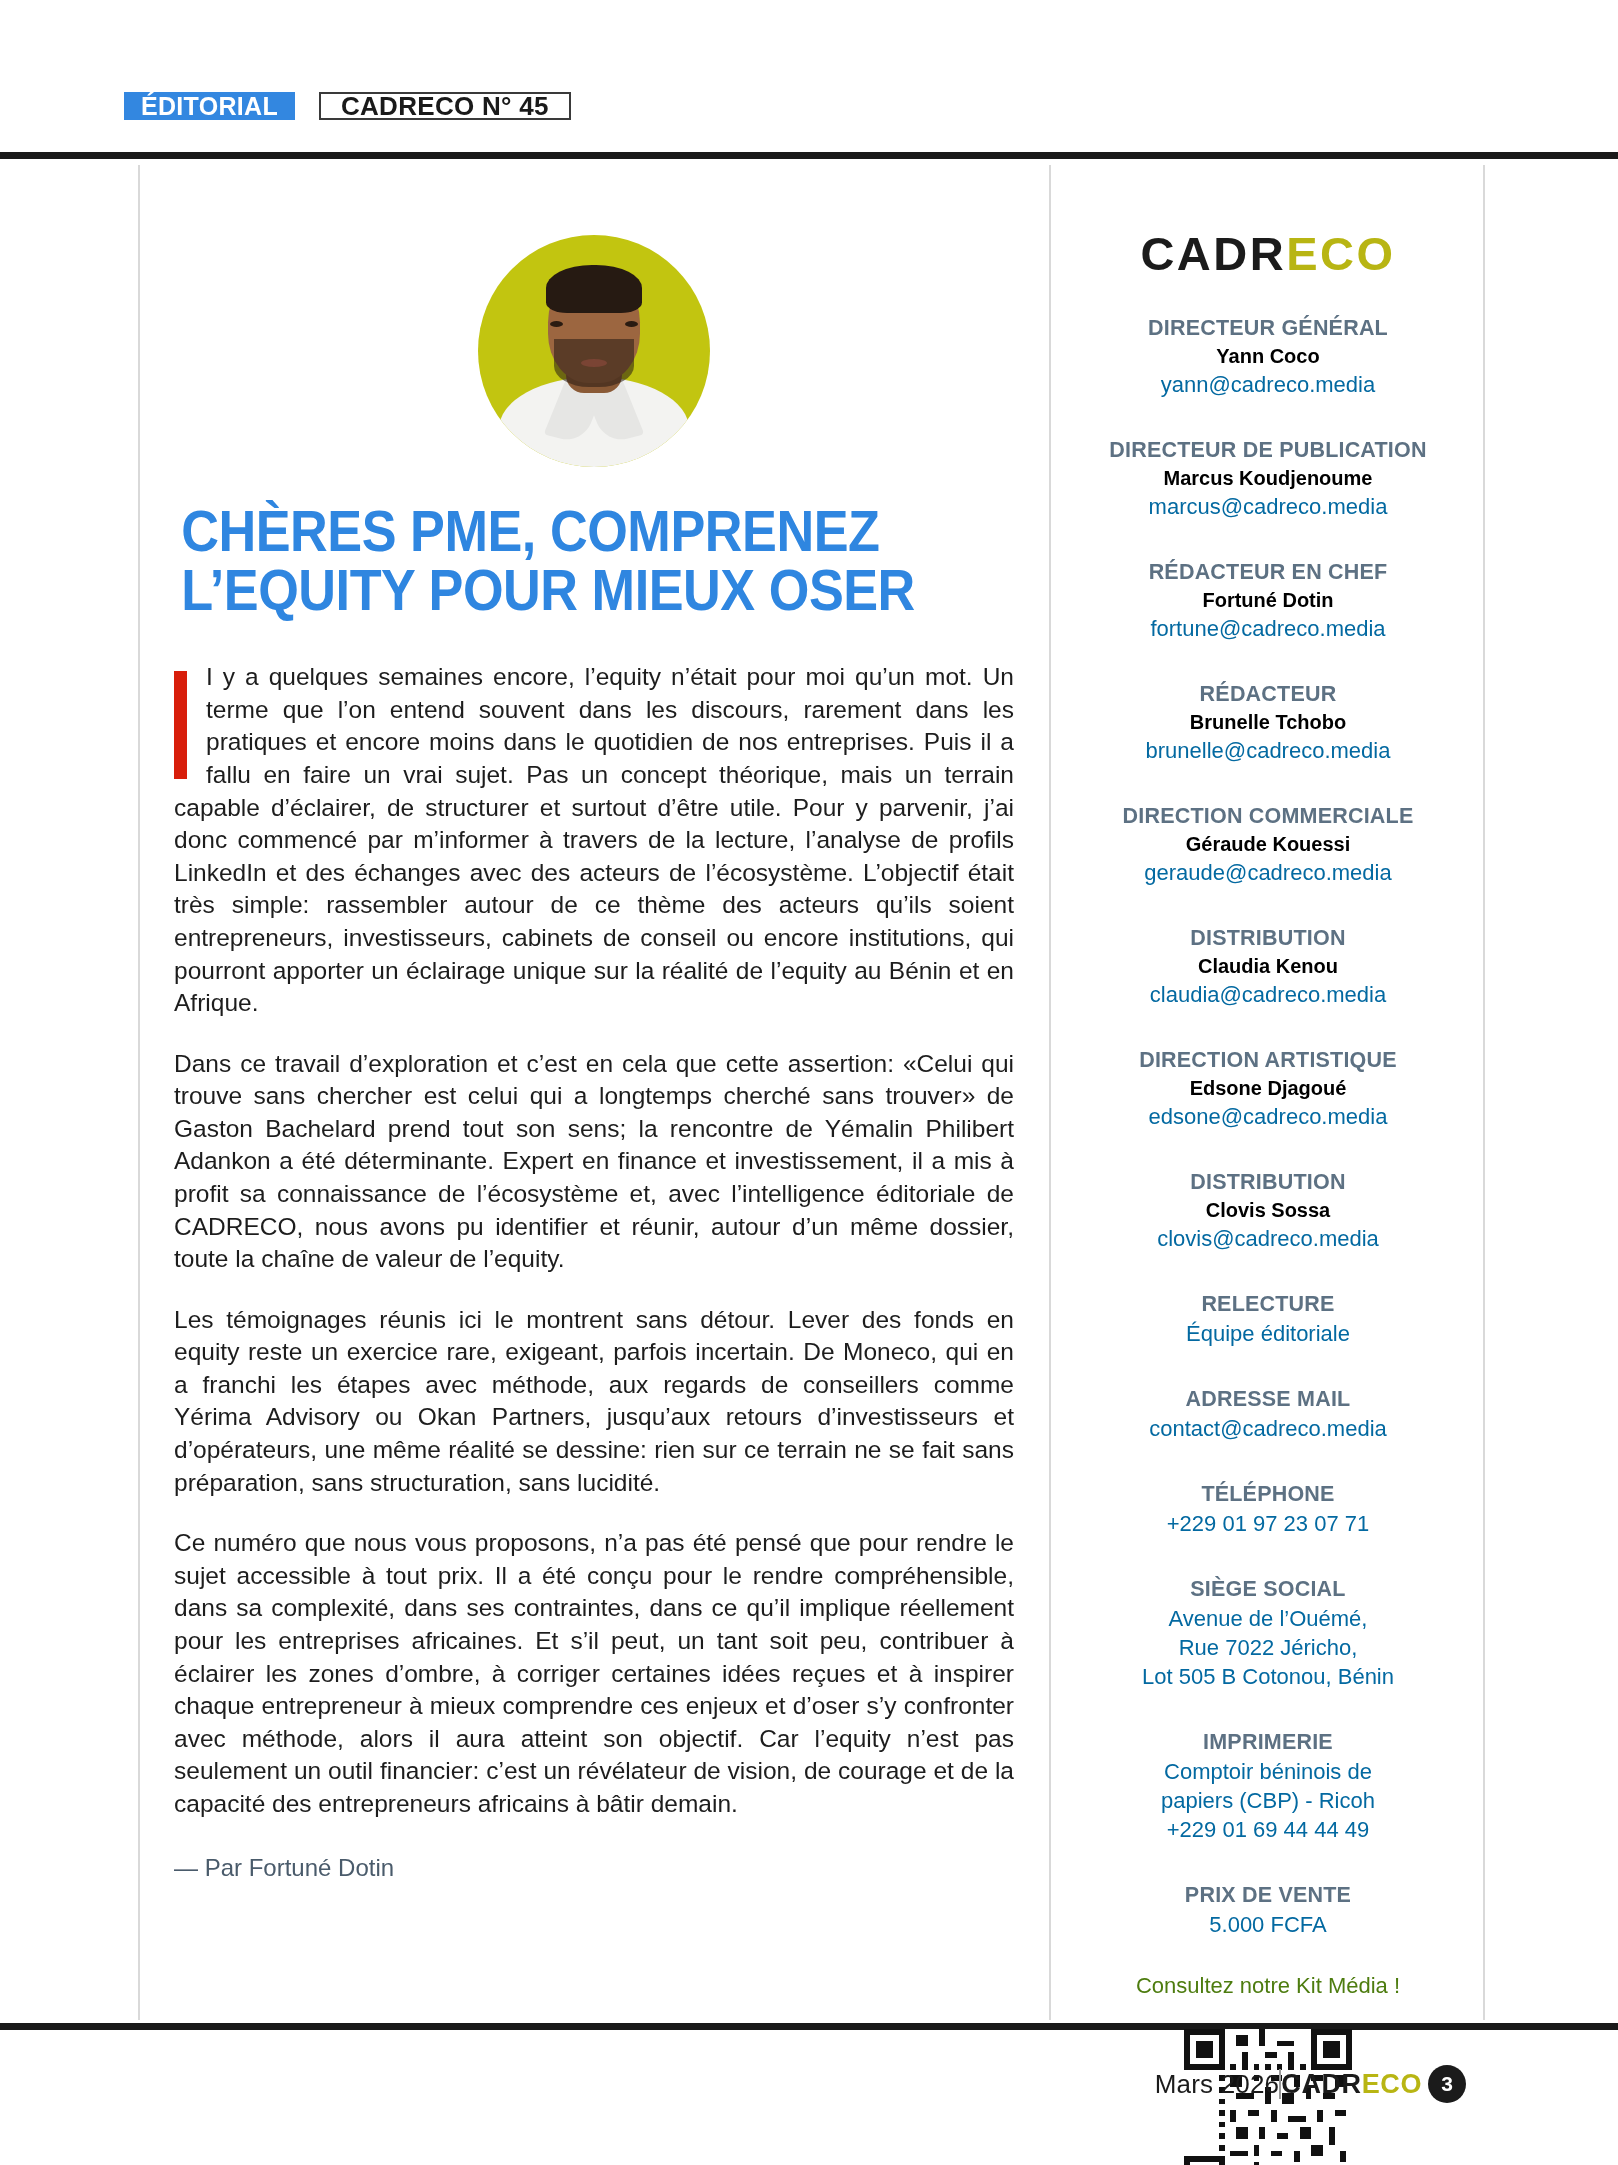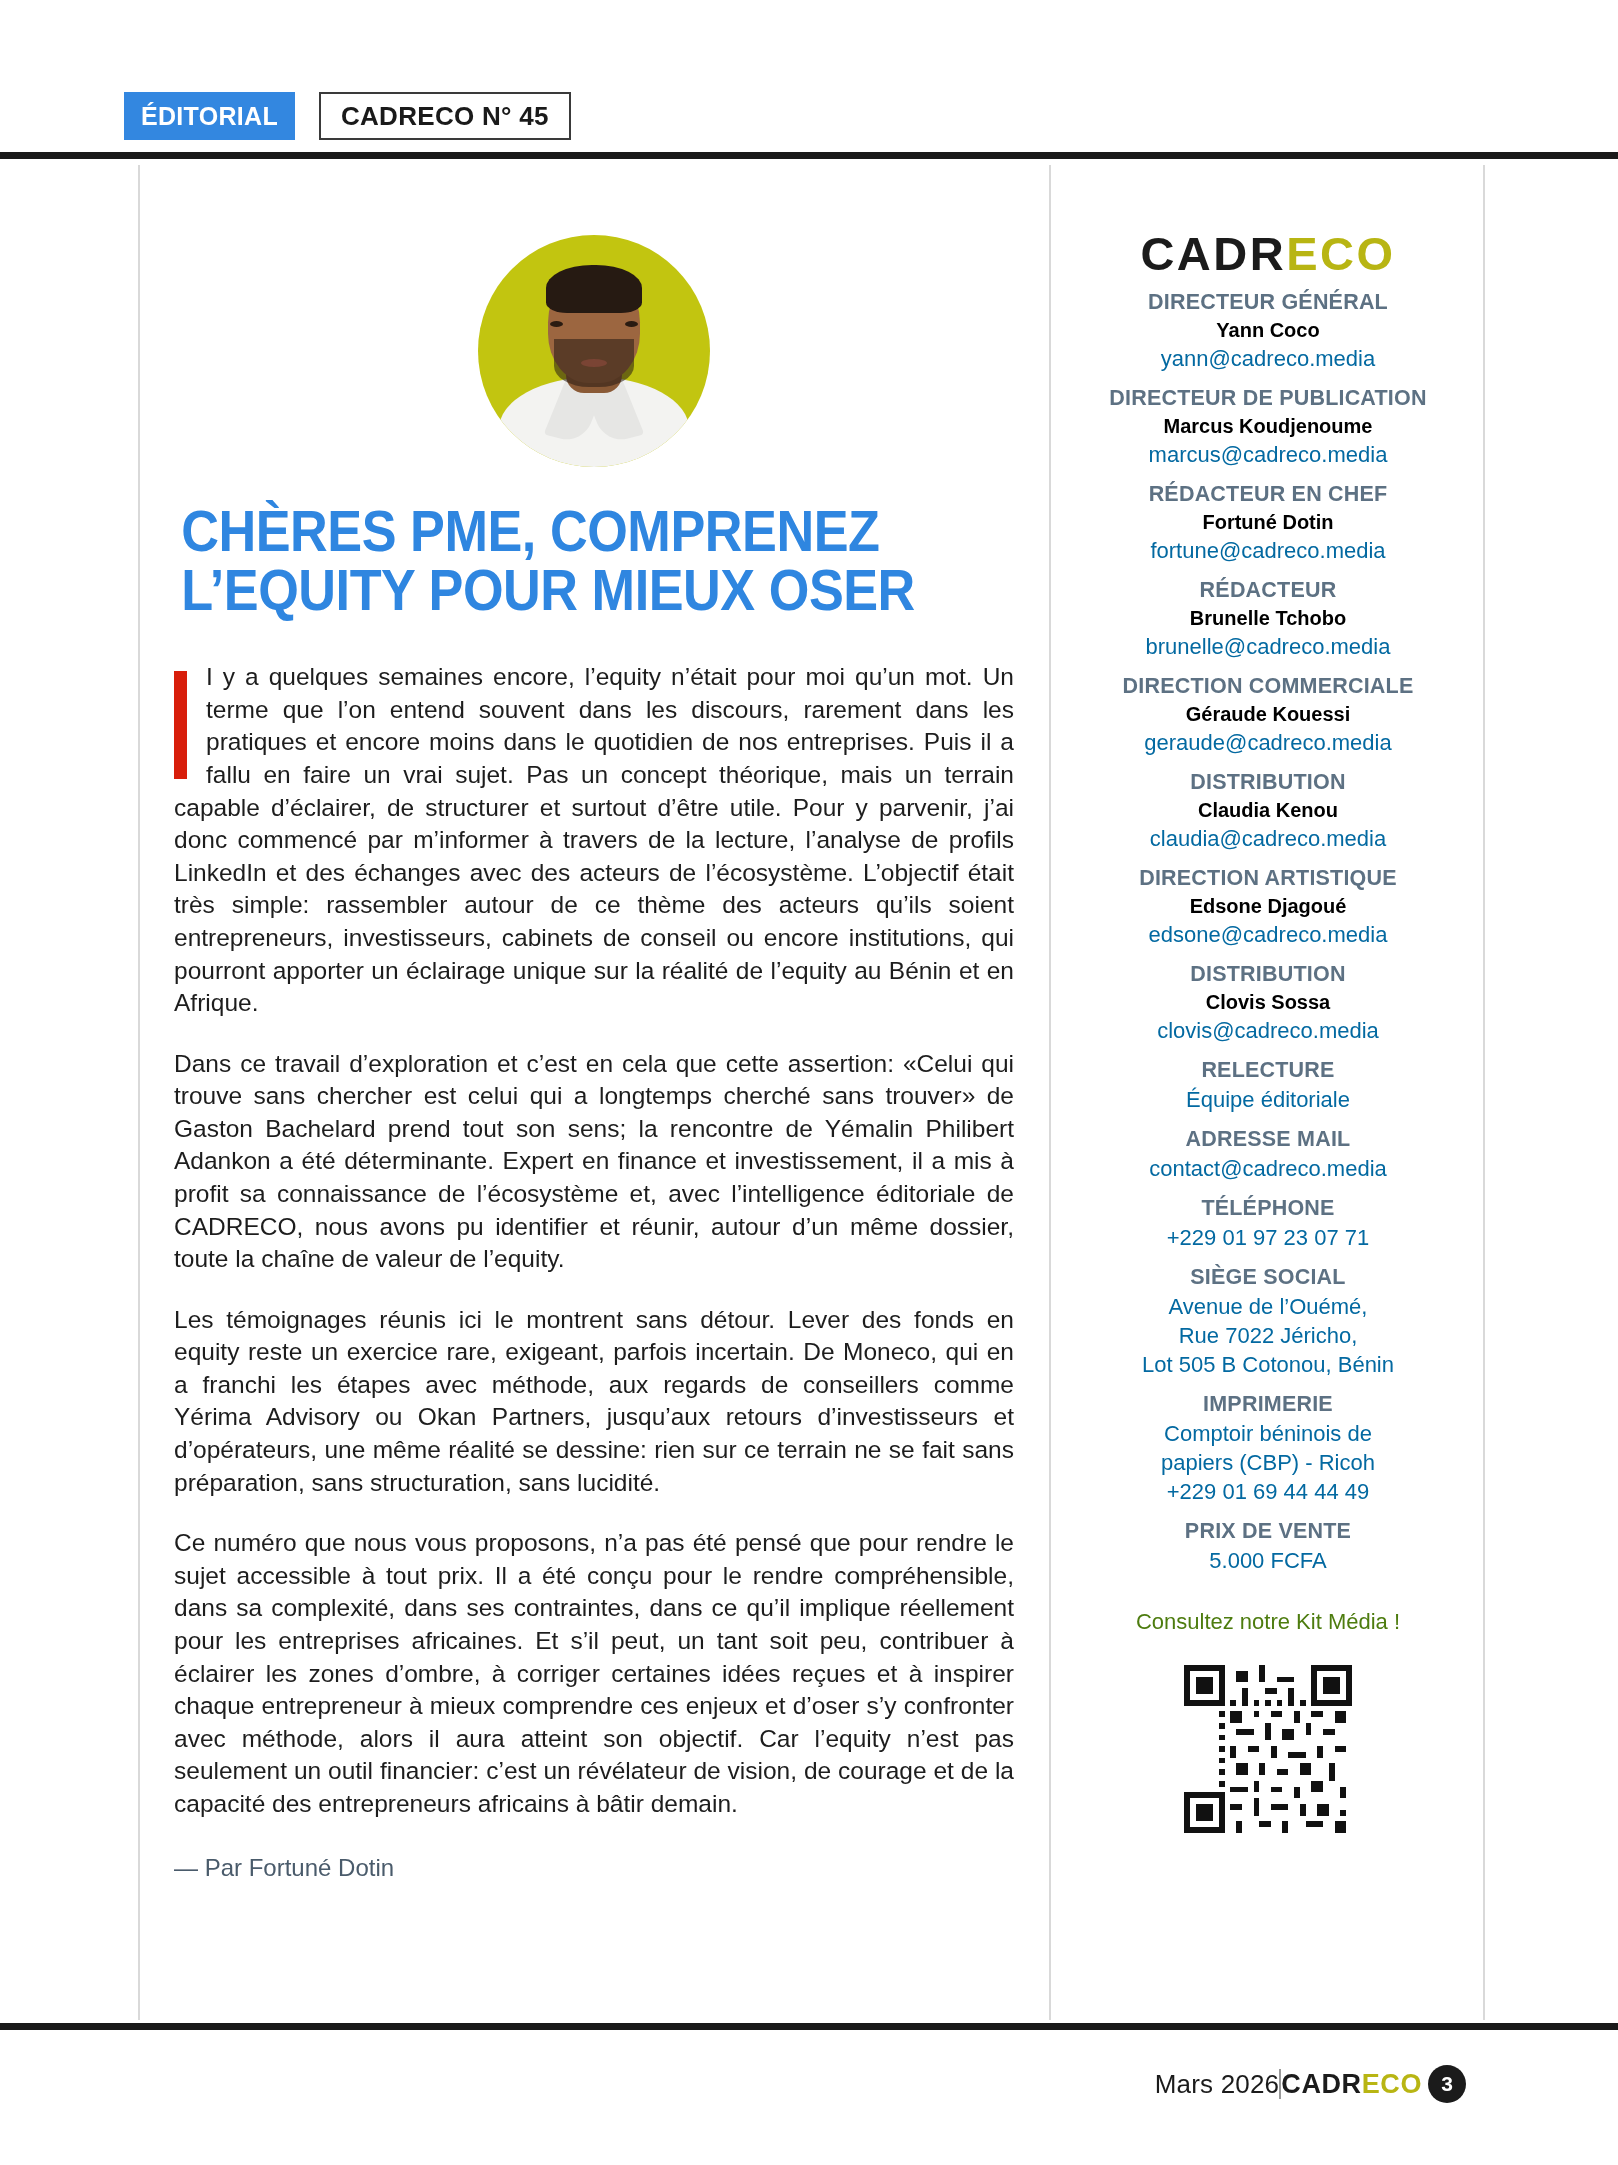--- a/index.html
+++ b/index.html
@@ -35,21 +35,21 @@
     height: 7px;
     background: #1a1a1a;
   }
 
   
   .header {
     position: absolute;
     left: 124px; top: 92px;
     display: flex;
     align-items: stretch;
-    height: 48px;
+    height: 28px;
   }
   .header-badge {
     background: #3387e0;
     color: #ffffff;
     font-size: 25px;
     font-weight: bold;
     letter-spacing: .3px;
     padding: 0 17px;
     display: flex;
     align-items: center;
@@ -226,21 +226,21 @@
   .logo {
     margin-top: 30px;
     font-size: 47px;
     font-weight: bold;
     letter-spacing: 2.5px;
     line-height: 1;
   }
   .logo .cadr { color: #1b1b1b; }
   .logo .eco  { color: #b8b513; }
 
-  .mast-block { margin-top: 12px; }
+  .mast-block { margin-top: 38px; }
   .mast-role {
     color: #5d7183;
     font-size: 21.5px;
     font-weight: bold;
     letter-spacing: .2px;
     line-height: 1.3;
   }
   .mast-name {
     color: #000000;
     font-size: 20px;

